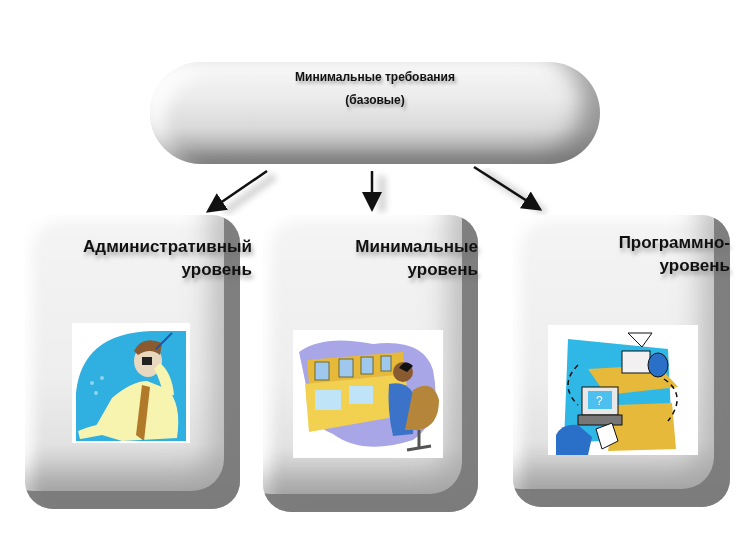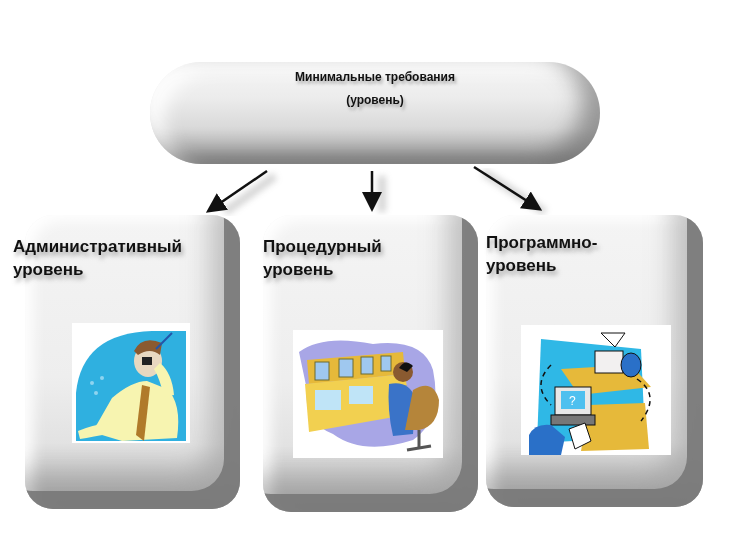--- a/index.html
+++ b/index.html
@@ -6,31 +6,31 @@
   body{width:750px;height:550px;background:#ffffff;position:relative;overflow:hidden;font-family:"Liberation Sans",sans-serif;}
   .pill{position:absolute;left:150px;top:62px;width:450px;height:102px;border-radius:52px;
     background:linear-gradient(180deg,#f6f6f6 0%,#ececec 35%,#d9d9d9 65%,#b8b8b8 85%,#8e8e8e 100%);
     box-shadow:inset -18px -10px 22px rgba(90,90,90,.55), inset 14px 8px 18px rgba(255,255,255,.9);}
   .pill-text{position:absolute;left:0;right:0;top:4px;text-align:center;font-weight:bold;font-size:12px;line-height:23px;color:#111;
     text-shadow:2px 3px 3px rgba(120,120,120,.55);}
   .arrow{position:absolute;left:0;top:0;}
   .box{position:absolute;border-radius:28px;
     background:linear-gradient(180deg,#f4f4f4 0%,#eeeeee 55%,#e2e2e2 78%,#bdbdbd 92%,#9a9a9a 100%);
     box-shadow:inset -20px -22px 0 -4px rgba(120,120,120,.9), inset -30px -34px 26px rgba(150,150,150,.55), inset 8px 6px 14px rgba(255,255,255,.95);}
-  .box-title{position:absolute;left:0;right:0;text-align:left;font-weight:bold;font-size:17px;line-height:23px;color:#111;
+  .box-title{position:absolute;left:0;right:0;text-align:right;font-weight:bold;font-size:17px;line-height:23px;color:#111;
     text-shadow:2px 4px 4px rgba(110,110,110,.55);}
   .pic{position:absolute;background:#ffffff;overflow:hidden;}
 </style>
 </head>
 <body>
 
 <div class="pill">
   <div class="pill-text">
     <div>Минимальные требования</div>
-    <div>(уровень)</div>
+    <div>(базовые)</div>
   </div>
 </div>
 
 <svg class="arrow" width="750" height="550">
   <defs>
     <marker id="ah" markerWidth="8" markerHeight="8" refX="6" refY="4" orient="auto">
       <path d="M0,0 L8,4 L0,8 z" fill="#111"></path>
     </marker>
     <filter id="blur">
         <feGaussianBlur stdDeviation="3"></feGaussianBlur>
@@ -68,21 +68,21 @@
       <path d="M62,28 Q70,12 90,20 L88,32 Q78,24 66,32 Z" fill="#8a5a30"></path>
       <rect x="70" y="34" width="10" height="8" fill="#222"></rect>
       <line x1="84" y1="26" x2="100" y2="10" stroke="#2255aa" stroke-width="2"></line>
       <path d="M88,40 Q100,50 102,72 L92,74 Q88,56 82,46 Z" fill="#f7f4b0"></path>
     </svg>
   </div>
 </div>
 
 <div class="box" style="left:263px;top:215px;width:215px;height:297px;">
   <div class="box-title" style="top:20px;">
-    <div>Процедурный</div>
+    <div>Минимальные</div>
     <div>уровень</div>
   </div>
   <div class="pic" style="left:30px;top:115px;width:150px;height:128px;">
     <svg width="150" height="128">
       <path d="M6,22 Q30,4 80,14 Q130,8 140,40 Q150,90 120,110 Q70,126 40,104 Q10,92 14,60 Z" fill="#a8a6e6"></path>
       <path d="M14,30 L110,22 L112,44 L16,54 Z" fill="#e6b93a"></path>
       <g fill="#9fc8ef" stroke="#6a6a30">
           <rect x="22" y="32" width="14" height="18"></rect>
           <rect x="46" y="29" width="14" height="18"></rect>
           <rect x="68" y="27" width="12" height="17"></rect>
@@ -96,21 +96,21 @@
       <circle cx="110" cy="42" r="10" fill="#8a5a30"></circle>
       <path d="M106,38 Q112,28 120,36 L114,42 Z" fill="#111"></path>
       <path d="M96,54 Q116,50 122,68 L120,104 L100,106 Q94,80 96,54 Z" fill="#3a73c8"></path>
       <path d="M120,60 Q140,48 146,70 Q146,96 126,100 L112,100 Z" fill="#b5853a"></path>
       <line x1="126" y1="100" x2="126" y2="118" stroke="#555" stroke-width="3"></line>
       <line x1="114" y1="120" x2="138" y2="116" stroke="#555" stroke-width="3"></line>
     </svg>
   </div>
 </div>
 
-<div class="box" style="left:486px;top:215px;width:217px;height:292px;">
+<div class="box" style="left:513px;top:215px;width:217px;height:292px;">
   <div class="box-title" style="top:16px;">
     <div>Программно-</div>
     <div>уровень</div>
   </div>
   <div class="pic" style="left:35px;top:110px;width:150px;height:130px;">
     <svg width="150" height="130">
       <path d="M20,14 L120,24 L124,112 L16,118 Z" fill="#2fb8e6"></path>
       <path d="M40,44 L110,40 L130,62 L58,70 Z" fill="#e6b93a"></path>
       <path d="M68,80 L124,78 L128,124 L60,126 Z" fill="#e6b93a"></path>
       <path d="M30,40 Q10,60 30,80 M116,54 Q140,70 120,96" fill="none" stroke="#111" stroke-width="1.5" stroke-dasharray="5,4"></path>

